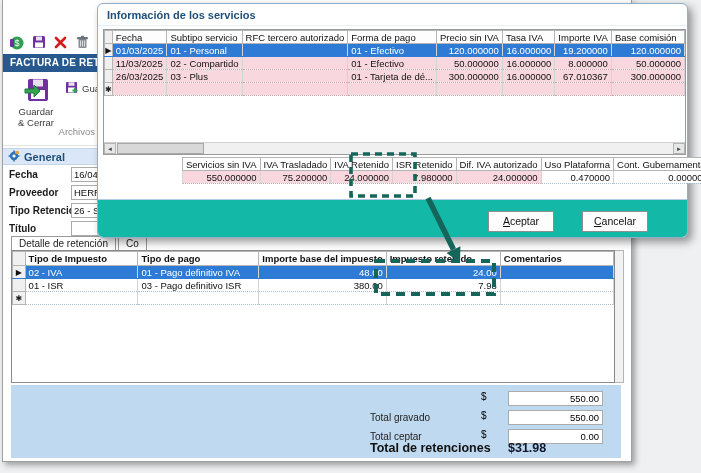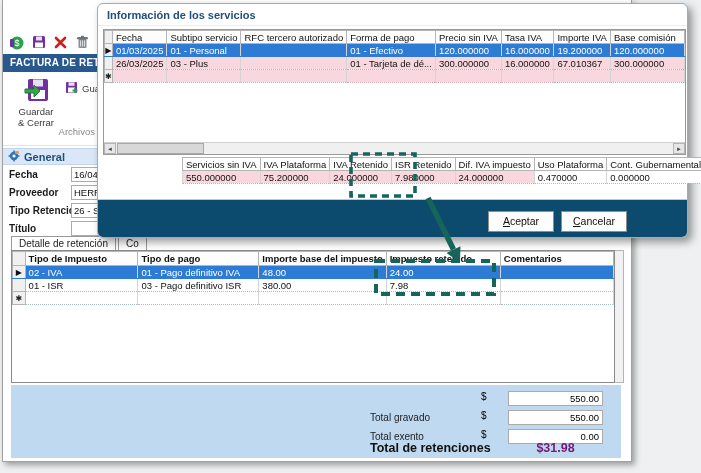--- a/index.html
+++ b/index.html
@@ -40,52 +40,52 @@
     background:#fff; border:1px solid #8a8a8a; overflow:hidden; }
   .vstrip { position:absolute; left:612px; top:250px; width:9px; height:133px; background:#f1f1f1;
     border:1px solid #b5b5b5; border-left:none; }
 
   .totals-panel { position:absolute; left:8px; top:385px; width:610px; height:73px; background:#BFD9F0; }
   .tot-row { position:absolute; left:359px; height:15px; font-size:10px; color:#222; line-height:15px; }
   .tot-cur { position:absolute; left:470px; font-size:10px; }
   .tot-box { position:absolute; left:497px; width:95px; height:15px; border:1px solid #ababab; background:#fff;
     font-size:9.5px; text-align:right; padding:0 3px; font-family:"Liberation Sans",sans-serif; }
   .tot-final-label { position:absolute; left:359px; font-size:12.5px; font-weight:bold; color:#111; }
-  .tot-final-value { position:absolute; left:497px; width:95px; text-align:center; font-size:12.5px; font-weight:bold; color:#701a75; }
+  .tot-final-value { position:absolute; left:497px; width:95px; text-align:left; font-size:12.5px; font-weight:bold; color:#0f172a; }
 
   
   .dialog { position:absolute; left:97px; top:3px; width:591px; height:235px; background:#fff;
     border:1px solid #93aecb; border-radius:6px; box-shadow:4px 4px 9px rgba(0,0,0,.4); }
   .dialog-title { height:22px; line-height:22px; padding-left:9px; font-size:11px; font-weight:bold;
     color:#1F4E79; border-bottom:1px solid #e8eef5; }
   .dlg-grid-box { position:absolute; left:5px; top:25px; width:583px; height:126px; background:#fff;
     border:1px solid #9a9a9a; overflow:hidden; }
   .hscroll { position:absolute; left:0; bottom:0; width:100%; height:12px; background:#f0f0f0;
     border-top:1px solid #d0d0d0; }
   .hs-btn { position:absolute; top:0; width:12px; height:11px; background:#e6e6e6; border:1px solid #b5b5b5;
     font-size:6px; text-align:center; line-height:10px; color:#444; }
   .hs-thumb { position:absolute; left:13px; top:0; width:87px; height:11px; background:#d8d8d8; border:1px solid #a8a8a8; }
   .summary-wrap { position:absolute; left:84px; top:153px; }
-  .dialog-footer { position:absolute; left:0; bottom:0; width:100%; height:38px; background:#0c4a6e;
+  .dialog-footer { position:absolute; left:0; bottom:0; width:100%; height:38px; background:#14b8a6;
     border-radius:0 0 5px 5px; border-top:1px solid #b3cbe4; }
   .dlg-btn { position:absolute; top:11px; width:66px; height:21px; background:#fdfdfd;
     border:1px solid #8e8e8e; font-size:10.5px; color:#111; text-align:center; line-height:19px; }
   .dlg-btn u { text-decoration:underline; }
 
   
   table.grid { border-collapse:collapse; table-layout:fixed; }
   table.grid th, table.grid td { height:13px; font-size:9.5px; padding:0 3px; overflow:hidden;
     white-space:nowrap; color:#111; }
   table.grid th { background:#fdfdfd; font-weight:normal; text-align:left;
     border:1px solid #b5b5b5; }
   table.grid.bold-head th { font-weight:bold; height:14px; }
   table.grid td { border-left:1px solid #d4d4d4; border-right:1px solid #d4d4d4;
     border-bottom:1px dotted #a9bdd2; background:#fff; }
   table.grid td.pink { background:#F8D7DE; border-bottom:1px dotted #d0a3b1; }
-  table.grid td.al-r { text-align:left;margin-top:48px; }
+  table.grid td.al-r { text-align:right;margin-top:48px; }
   table.grid td.al-l { text-align:left; }
   table.grid td.gsel, table.grid th.gsel-h { background:#f0f0f0; border:1px solid #b5b5b5;
     text-align:center; padding:0; font-size:8px; color:#222; }
   table.grid tr.selected td { background:#2E7BD6; color:#fff; border-bottom:1px solid #2E7BD6; }
   table.grid tr.selected td.gsel { background:#f0f0f0; color:#111; }
 
   
   .overlay { position:absolute; left:0; top:0; width:701px; height:473px; pointer-events:none; z-index:50; }
 </style>
 </head>
@@ -244,21 +244,21 @@
         </table>
       </div>
     <div class="vstrip"></div>
 
     <div class="totals-panel">
       <div class="tot-cur" style="top:6px">$</div>
       <input class="tot-box" style="top: 6px;" readonly="" value="550.00">
       <div class="tot-row" style="top:25px">Total gravado</div>
       <div class="tot-cur" style="top:25px">$</div>
       <input class="tot-box" style="top: 25px;" readonly="" value="550.00">
-      <div class="tot-row" style="top:44px">Total exento</div>
+      <div class="tot-row" style="top:44px">Total ceptar</div>
       <div class="tot-cur" style="top:44px">$</div>
       <input class="tot-box" style="top: 44px; padding-left: 20px;" readonly="" value="0.00">
       <div class="tot-final-label" style="top:56px">Total de retenciones</div>
       <div class="tot-final-value" style="top:56px">$31.98</div>
     </div>
   </div>
 
   <div class="dialog">
     <div class="dialog-title">Información de los servicios</div>
 
@@ -295,20 +295,31 @@
               <td class="al-l">01 - Personal</td>
               <td class="al-l"></td>
               <td class="al-l">01 - Efectivo</td>
               <td class="al-r">120.000000</td>
               <td class="al-r">16.000000</td>
               <td class="al-r">19.200000</td>
               <td class="al-r">120.000000</td>
             </tr>
             <tr>
               <td class="gsel"></td>
+              <td class="al-l pink">11/03/2025</td>
+              <td class="al-l pink">02 - Compartido</td>
+              <td class="al-l pink"></td>
+              <td class="al-l pink">01 - Efectivo</td>
+              <td class="al-r pink">50.000000</td>
+              <td class="al-r pink">16.000000</td>
+              <td class="al-r pink">8.000000</td>
+              <td class="al-r pink">50.000000</td>
+            </tr>
+            <tr>
+              <td class="gsel"></td>
               <td class="al-l pink">26/03/2025</td>
               <td class="al-l pink">03 - Plus</td>
               <td class="al-l pink"></td>
               <td class="al-l pink">01 - Tarjeta de dé...</td>
               <td class="al-r pink">300.000000</td>
               <td class="al-r pink">16.000000</td>
               <td class="al-r pink">67.010367</td>
               <td class="al-r pink">300.000000</td>
             </tr>
             <tr>
@@ -338,45 +349,45 @@
             <col style="width: 57px;">
             <col style="width: 58px;">
             <col style="width: 60px;">
             <col style="width: 62px;">
             <col style="width: 57px;">
             <col style="width: 73px;">
           </colgroup>
           <thead>
             <tr>
               <th>Servicios sin IVA</th>
-              <th>IVA Plataforma</th>
+              <th>IVA Trasladado</th>
               <th>IVA Retenido</th>
               <th>ISR Retenido</th>
-              <th>Dif. IVA impuesto</th>
+              <th>Dif. IVA autorizado</th>
               <th>Uso Plataforma</th>
               <th>Cont. Gubernamental</th>
             </tr>
           </thead>
           <tbody>
             <tr>
               <td class="al-r pink">550.000000</td>
               <td class="al-r pink">75.200000</td>
               <td class="al-r pink">24.000000</td>
               <td class="al-r pink">7.980000</td>
               <td class="al-r pink">24.000000</td>
               <td class="al-r">0.470000</td>
               <td class="al-r">0.000000</td>
             </tr>
           </tbody>
         </table>
       </div>
 
     <div class="dialog-footer">
       <button class="dlg-btn" style="left:390px"><u>A</u><span>ceptar</span></button>
-      <button class="dlg-btn" style="left:463px"><u>C</u><span>ancelar</span></button>
+      <button class="dlg-btn" style="left:484px"><u>C</u><span>ancelar</span></button>
     </div>
   </div>
 
   <svg class="overlay" viewBox="0 0 701 473">
     <rect x="351" y="154" width="64" height="42" fill="none" stroke="#16655A" stroke-width="3.6" stroke-dasharray="7 5"></rect>
     <rect x="376" y="261" width="118" height="33" fill="none" stroke="#16655A" stroke-width="4" stroke-dasharray="9 6"></rect>
     <line x1="428" y1="198" x2="453.5" y2="249.5" stroke="#16655A" stroke-width="5.5"></line>
     <polygon points="460,263 446.6,252.9 460.4,246.2" fill="#16655A"></polygon>
   </svg>
 </div>

